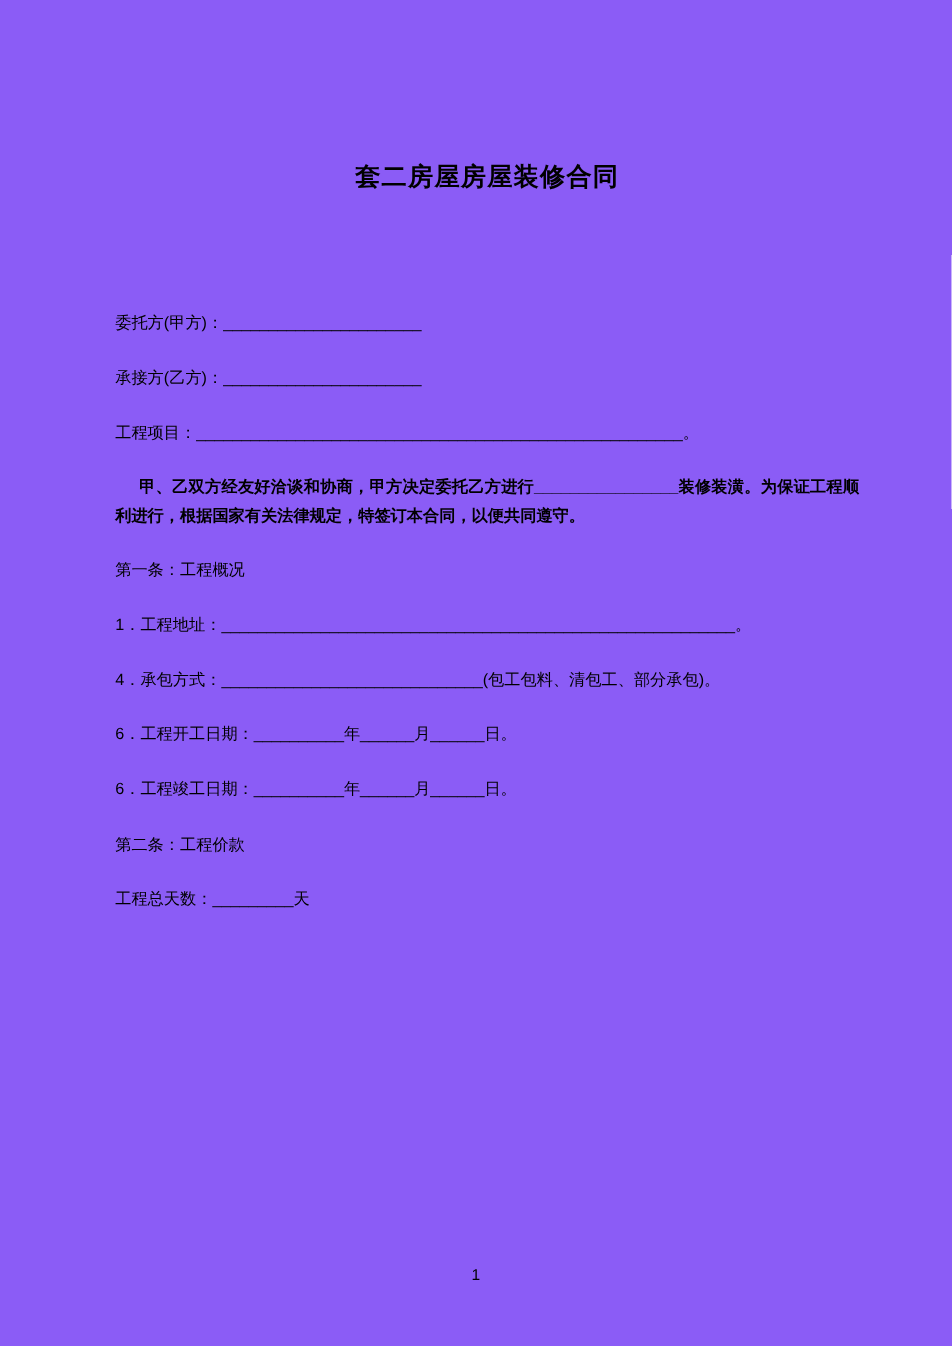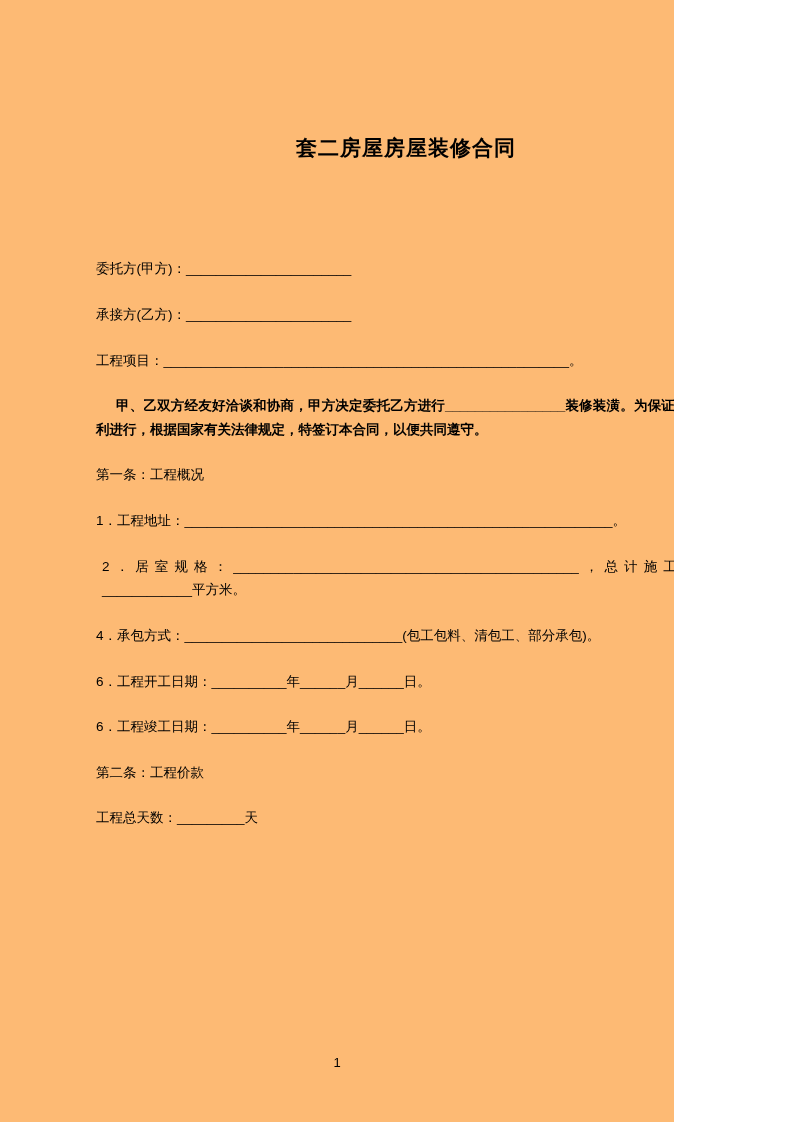--- a/index.html
+++ b/index.html
@@ -6,23 +6,23 @@
     margin: 0;
     padding: 0;
     background: #ffffff;
   }
   body {
     font-family: "Liberation Sans", sans-serif;
     color: #000000;
   }
   .page {
     position: relative;
-    width: 674px;
+    width: 793px;
     height: 1122px;
-    background: #fdba74;
+    background: #8b5cf6;
     overflow: hidden;
     box-sizing: border-box;
   }
   .content {
     position: absolute;
     left: 96px;
     top: 0;
     width: 620px;
   }
   .doc-title {
@@ -88,21 +88,20 @@
       <p class="para">
         <span>工程项目：</span><span class="fill">______________________________________________________</span><span>。</span>
       </p>
 
       <p class="para para-indent para-justify">甲、乙双方经友好洽谈和协商，甲方决定委托乙方进行________________装修装潢。为保证工程顺利进行，根据国家有关法律规定，特签订本合同，以便共同遵守。</p>
 
       <p class="para">第一条：工程概况</p>
 
       <p class="para">1．工程地址：_________________________________________________________。</p>
 
-      <p class="para small-indent para-justify">2．居室规格：______________________________________________，总计施工面积____________平方米。</p>
 
 
       <p class="para">4．承包方式：_____________________________(包工包料、清包工、部分承包)。</p>
 
       <p class="para">6．工程开工日期：__________年______月______日。</p>
 
       <p class="para">6．工程竣工日期：__________年______月______日。</p>
 
       <p class="para">第二条：工程价款</p>
 

